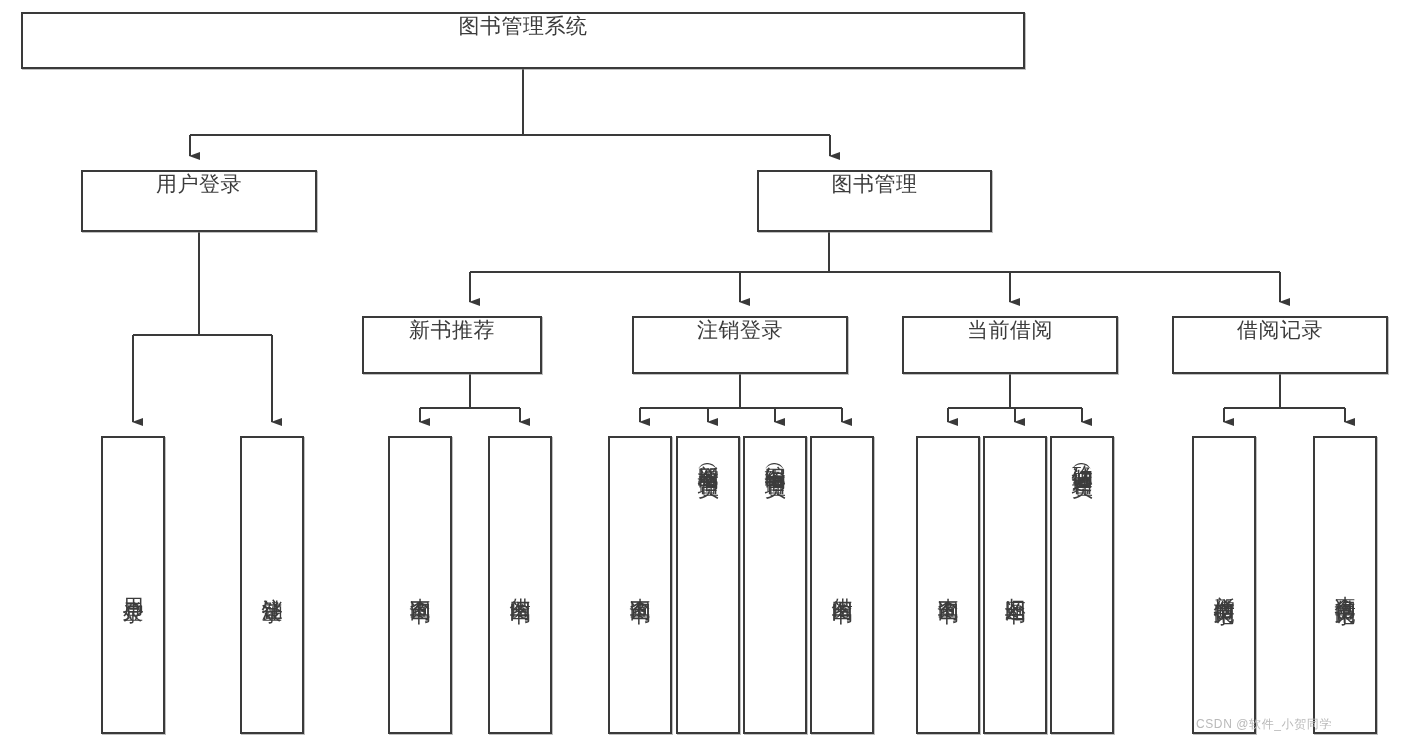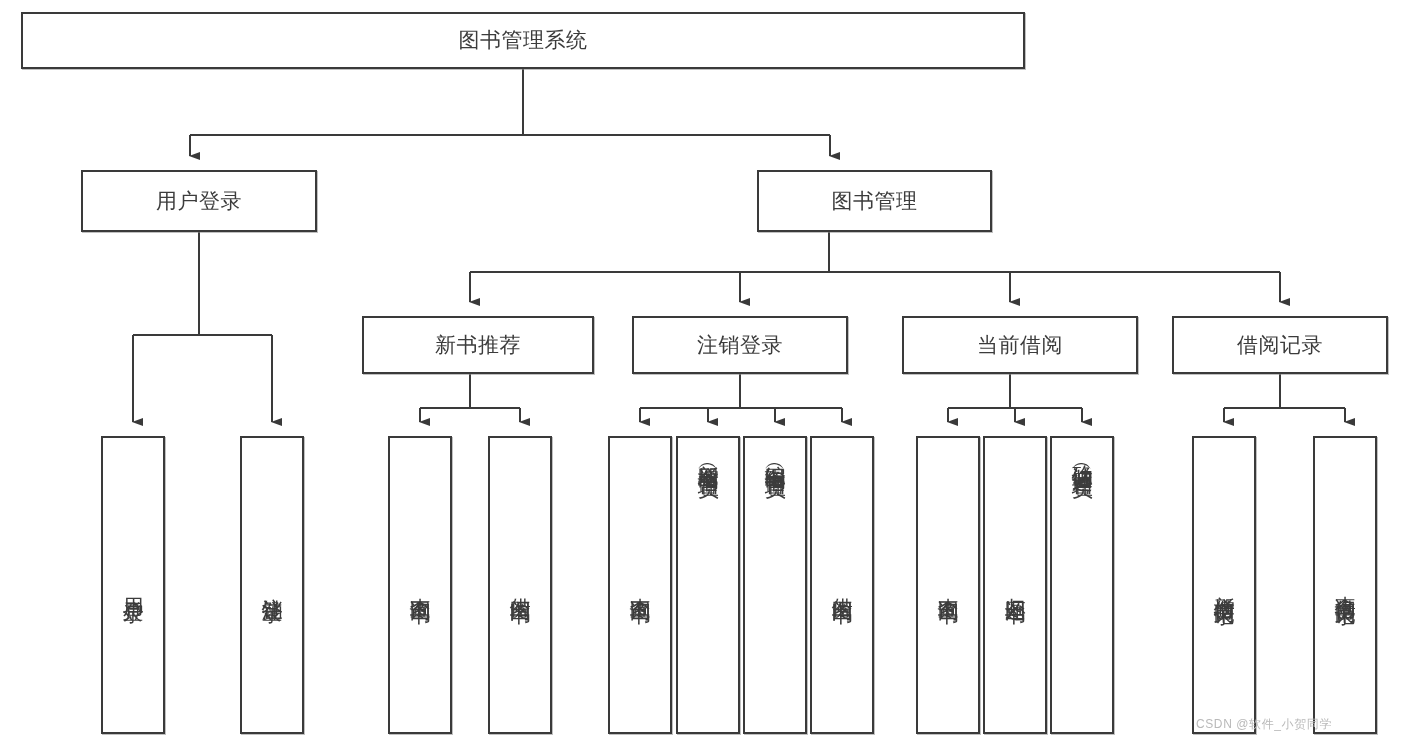--- a/index.html
+++ b/index.html
@@ -27,21 +27,20 @@
     width: 1405px;
     height: 747px;
     pointer-events: none;
   }
   .node {
     position: absolute;
     box-sizing: border-box;
     background: #ffffff;
     border: 2px solid #3a3a3a;
     display: flex;
-    align-items: center;
     justify-content: center;
     color: #3c3c3c;
     box-shadow: 1px 1px 0 0 rgba(140,140,140,0.55);
   }
   .node-label {
     font-size: 21px;
     line-height: 1.18;
     color: #3c3c3c;
     letter-spacing: 0.5px;
     white-space: nowrap;
@@ -131,27 +130,27 @@
     <span class="node-label">图书管理系统</span>
   </div>
 
   <div class="node" style="left:81px; top:170px; width:236px; height:62px;">
     <span class="node-label">用户登录</span>
   </div>
   <div class="node" style="left:712px; top:170px; width:235px; height:62px;margin-left:45px;">
     <span class="node-label">图书管理</span>
   </div>
 
-  <div class="node" style="left:362px; top:316px; width:232px; height:58px;">
+  <div class="node" style="left:362px; top:316px; width:180px; height:58px;">
     <span class="node-label">新书推荐</span>
   </div>
   <div class="node" style="left:632px; top:316px; width:216px; height:58px;">
     <span class="node-label">注销登录</span>
   </div>
-  <div class="node" style="left:902px; top:316px; width:236px; height:58px;">
+  <div class="node" style="left:902px; top:316px; width:216px; height:58px;">
     <span class="node-label">当前借阅</span>
   </div>
   <div class="node" style="left:1172px; top:316px; width:216px; height:58px;">
     <span class="node-label">借阅记录</span>
   </div>
 
   <div class="node vertical center-text" style="left:101px; top:436px; width:64px; height:298px;">
     <span class="node-label">用户登录</span>
   </div>
   <div class="node vertical center-text" style="left:240px; top:436px; width:64px; height:298px;">

